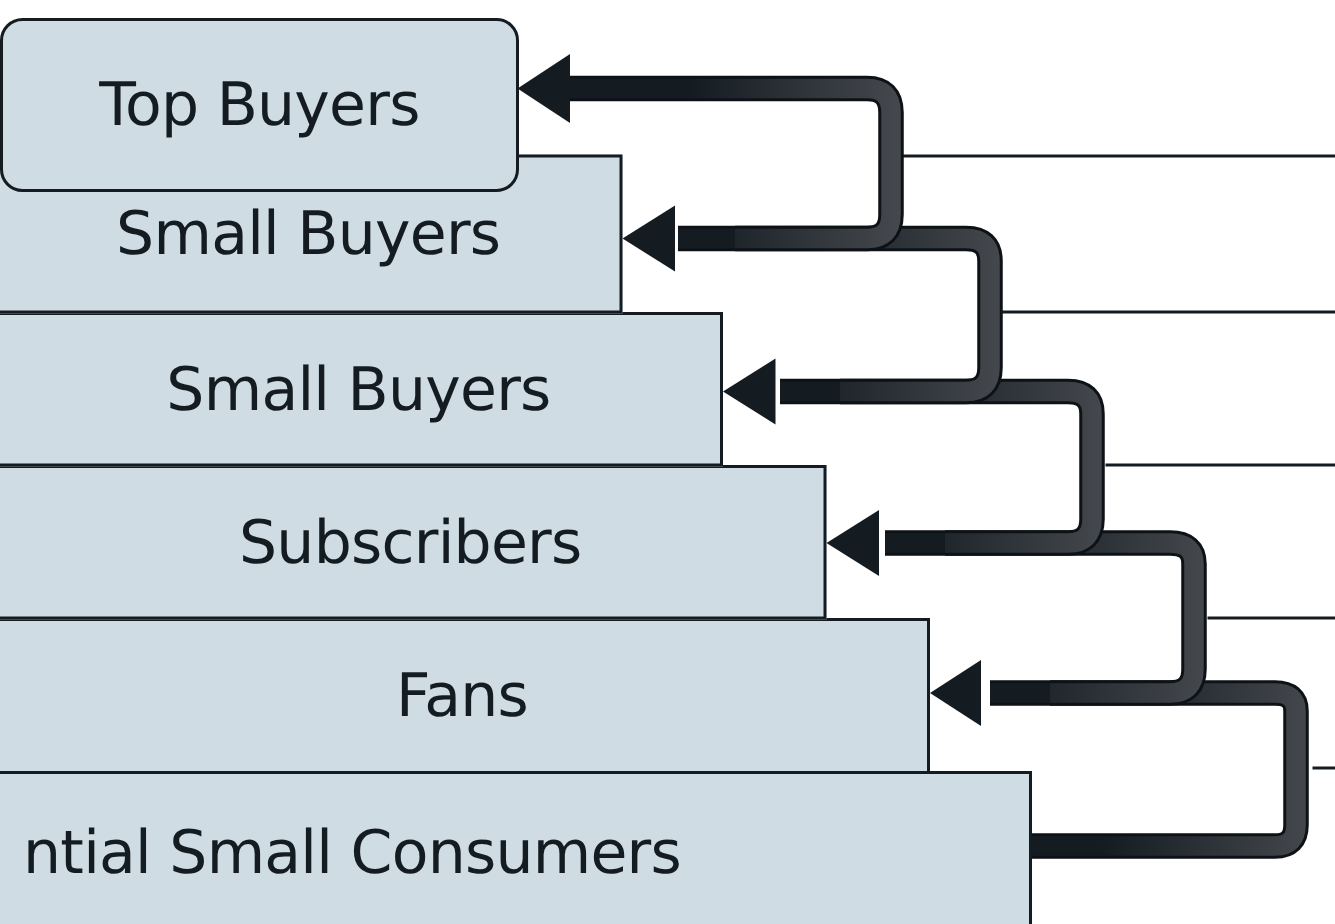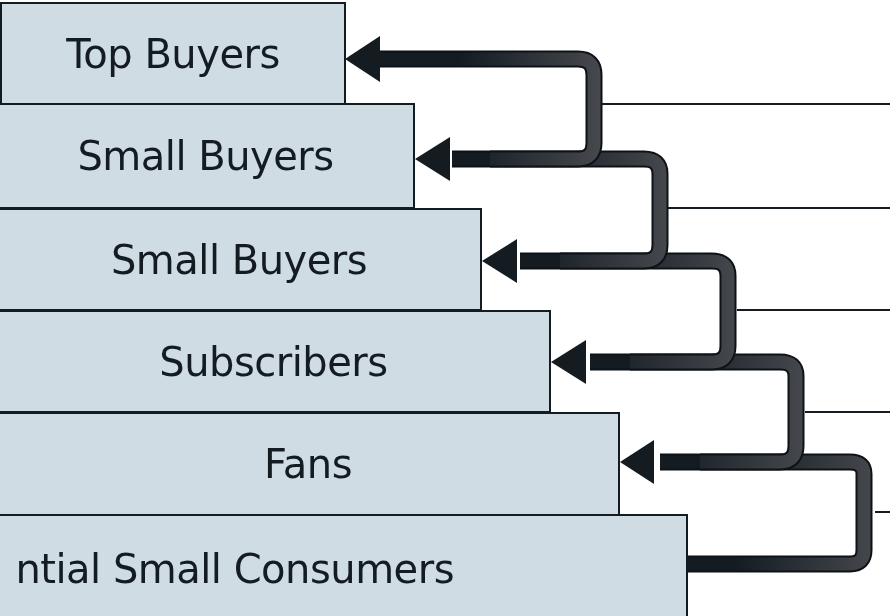--- a/index.html
+++ b/index.html
@@ -14,21 +14,21 @@
     border: 2px solid #141c22;
     box-sizing: border-box;
     display: flex; align-items: center; justify-content: center;
     color: #141c22;
     font-size: 40px;
     letter-spacing: -0.5px;
     white-space: nowrap;
     overflow: hidden;
   }
   .tier span { display: block; }
-  #t0 { left: 0;    top: 2px;   width: 346px; height: 103px; }
+  #t0 { left: 0;    top: 12px;   width: 346px; height: 116px; border-radius: 15px; }
   #t1 { left: -4px; top: 103px; width: 419px; height: 106px; }
   #t2 { left: -4px; top: 208px; width: 486px; height: 103px; }
   #t3 { left: -4px; top: 310px; width: 555px; height: 103px; }
   #t4 { left: -4px; top: 412px; width: 624px; height: 104px; }
   #t5 { left: -4px; top: 514px; width: 692px; height: 110px; justify-content: flex-end; padding-right: 232px; }
   svg#arrows { position: absolute; left: 0; top: 0; }
 </style>
 </head>
 <body>
 

